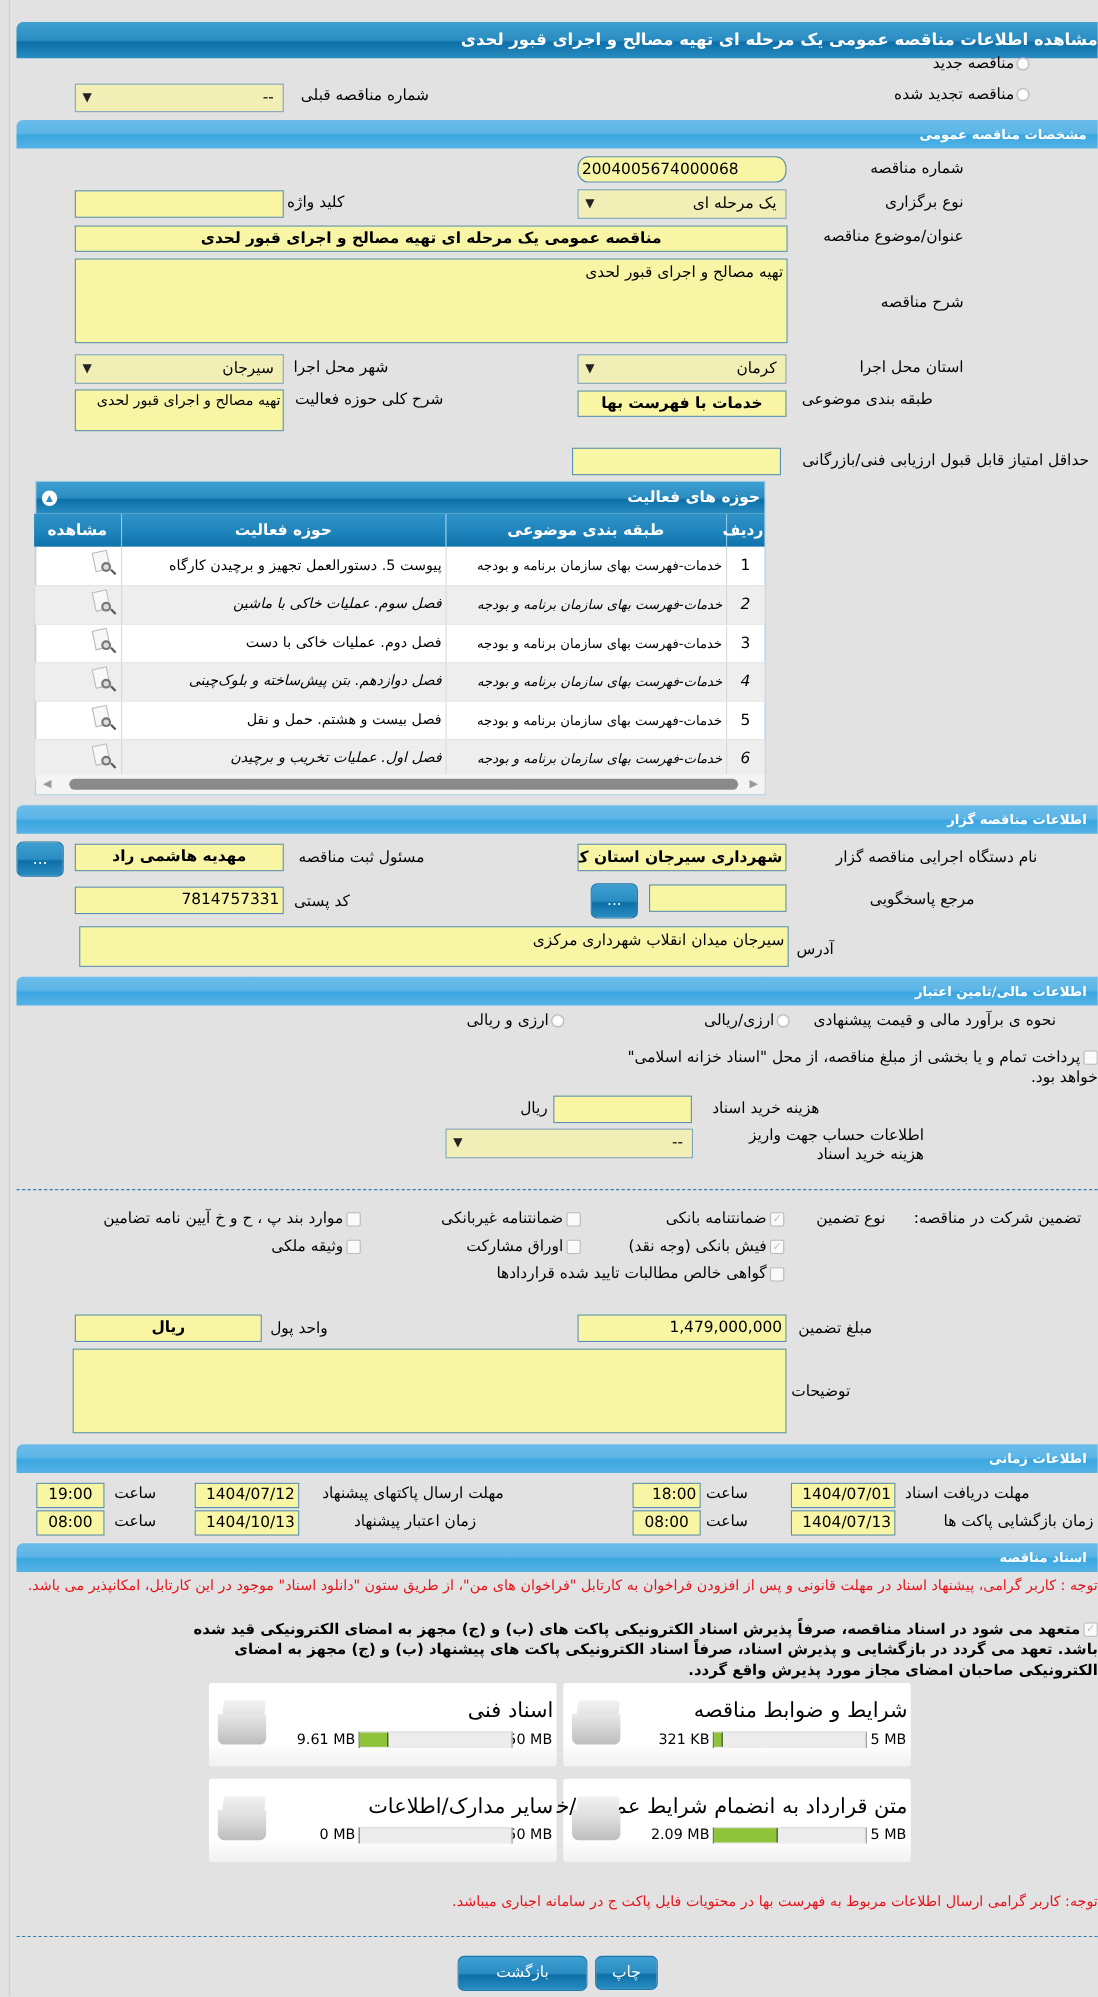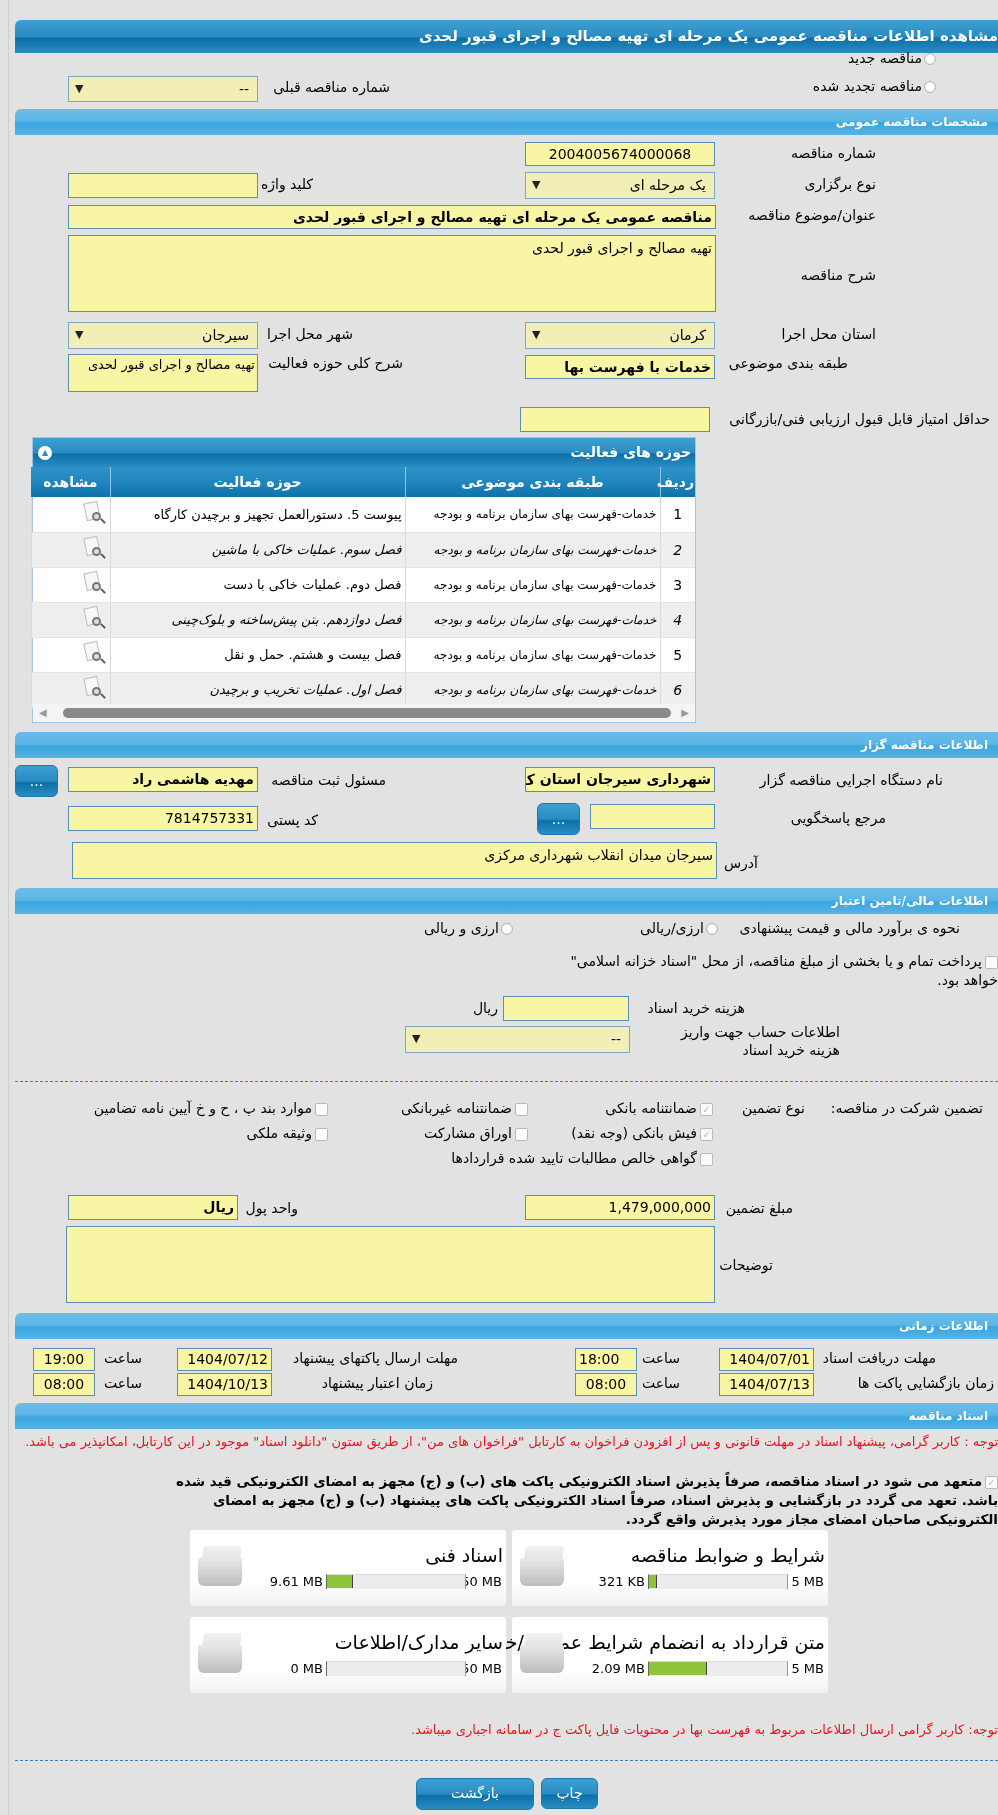--- a/index.html
+++ b/index.html
@@ -21,21 +21,21 @@
   }
   .sec-bar {
     position: absolute; left: 15px; width: 983px; height: 26px;
     background: linear-gradient(#6bbce9 0%, #5db6e6 45%, #3aa6df 55%, #56b3e5 100%);
     border-radius: 6px 0 0 0; color: #fff; font-weight: bold; font-size: 12px;
     line-height: 26px; padding-right: 10px; text-align: right;
   }
   .lbl { position: absolute; white-space: nowrap; font-size: 14px; text-align: right; }
   .fld {
     position: absolute; background: #f8f5a5; border: 1px solid #5a8fb5;
-    font-size: 14px; line-height: 22px; padding: 0 3px; text-align: right;
+    font-size: 14px; line-height: 22px; padding: 0 3px; text-align: center;
     white-space: nowrap; overflow: hidden;
   }
   .fld.bold { font-weight: bold; }
   .fld.ltr { direction: ltr; text-align: right; }
   .sel {
     position: absolute; background: #f1eeb6; border: 1px solid #7fa6c4;
     font-size: 14px; line-height: 24px; padding: 0 8px; text-align: right; white-space: nowrap;
   }
   .sel .arrow { position: absolute; left: 6px; top: 0; font-size: 11px; color: #222; }
   .ta {
@@ -109,21 +109,21 @@
 </div>
 <div class="lbl" style="right:608px; top:79px;">شماره مناقصه قبلی</div>
 <div class="sel" style="left:68px; top:76px; width:190px; height:26px;">
   <span>--</span>
   <span class="arrow">▼</span>
 </div>
 
 <div class="sec-bar" style="top:109px;">مشخصات مناقصه عمومی</div>
 
 <div class="lbl" style="right:122px; top:145px;">شماره مناقصه</div>
-<div class="fld ltr" style="left:525px; top:142px; width:190px; height:24px; text-align:center;">2004005674000068</div>
+<div class="fld ltr" style="left:525px; top:142px; width:190px; height:24px; text-align:left;border-radius:10px;">2004005674000068</div>
 
 <div class="lbl" style="right:122px; top:176px;">نوع برگزاری</div>
 <div class="sel" style="left:525px; top:172px; width:190px; height:27px;">
   <span>یک مرحله ای</span>
   <span class="arrow">▼</span>
 </div>
 <div class="lbl" style="right:685px; top:176px;">کلید واژه</div>
 <div class="fld" style="left:68px; top:173px; width:190px; height:25px;"></div>
 
 <div class="lbl" style="right:122px; top:207px;">عنوان/موضوع مناقصه</div>
@@ -283,21 +283,21 @@
 <div class="fld bold" style="left:68px; top:1195px; width:170px; height:25px;">ریال</div>
 
 <div class="lbl" style="right:225px; top:1257px;">توضیحات</div>
 <div class="ta" style="left:66px; top:1226px; width:649px; height:77px;"></div>
 
 <div class="sec-bar" style="top:1313px;">اطلاعات زمانی</div>
 
 <div class="lbl" style="right:62px; top:1350px;">مهلت دریافت اسناد</div>
 <div class="fld ltr" style="left:719px; top:1348px; width:95px; height:23px; line-height:21px;">1404/07/01</div>
 <div class="lbl" style="right:318px; top:1350px;">ساعت</div>
-<div class="fld ltr" style="left:575px; top:1348px; width:62px; height:23px; line-height:21px; text-align:left;">18:00</div>
+<div class="fld ltr" style="left:575px; top:1348px; width:62px; height:23px; line-height:21px; text-align:right;">18:00</div>
 
 <div class="lbl" style="right:540px; top:1350px;">مهلت ارسال پاکتهای پیشنهاد</div>
 <div class="fld ltr" style="left:177px; top:1348px; width:95px; height:23px; line-height:21px;">1404/07/12</div>
 <div class="lbl" style="right:856px; top:1350px;">ساعت</div>
 <div class="fld ltr" style="left:33px; top:1348px; width:62px; height:23px; line-height:21px; text-align:center;">19:00</div>
 
 <div class="lbl" style="right:4px; top:1375px;">زمان بازگشایی پاکت ها</div>
 <div class="fld ltr" style="left:719px; top:1373px; width:95px; height:23px; line-height:21px;">1404/07/13</div>
 <div class="lbl" style="right:318px; top:1375px;">ساعت</div>
 <div class="fld ltr" style="left:575px; top:1373px; width:62px; height:23px; line-height:21px; text-align:center;">08:00</div>

